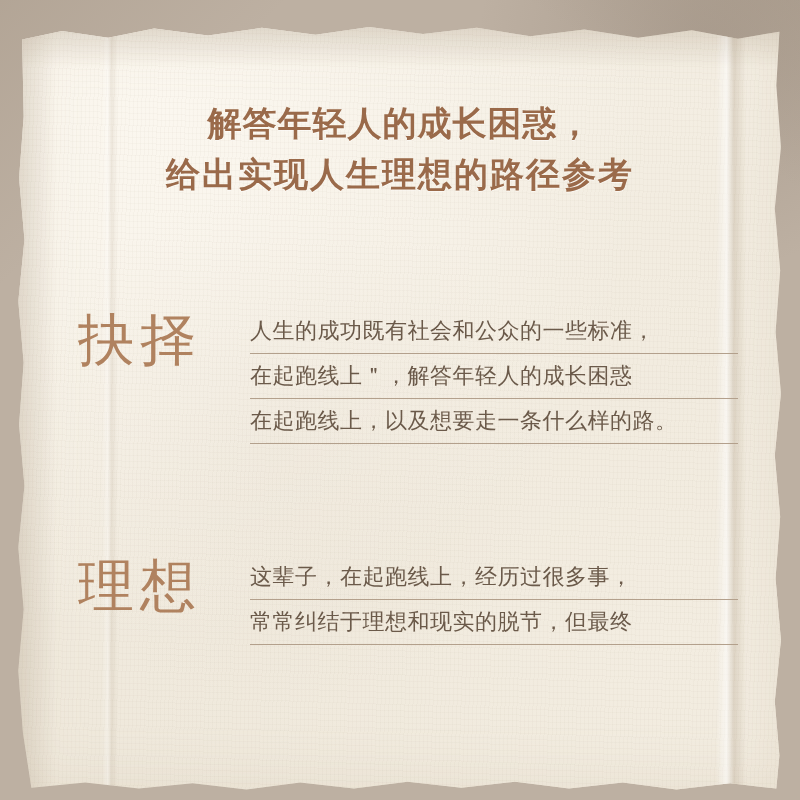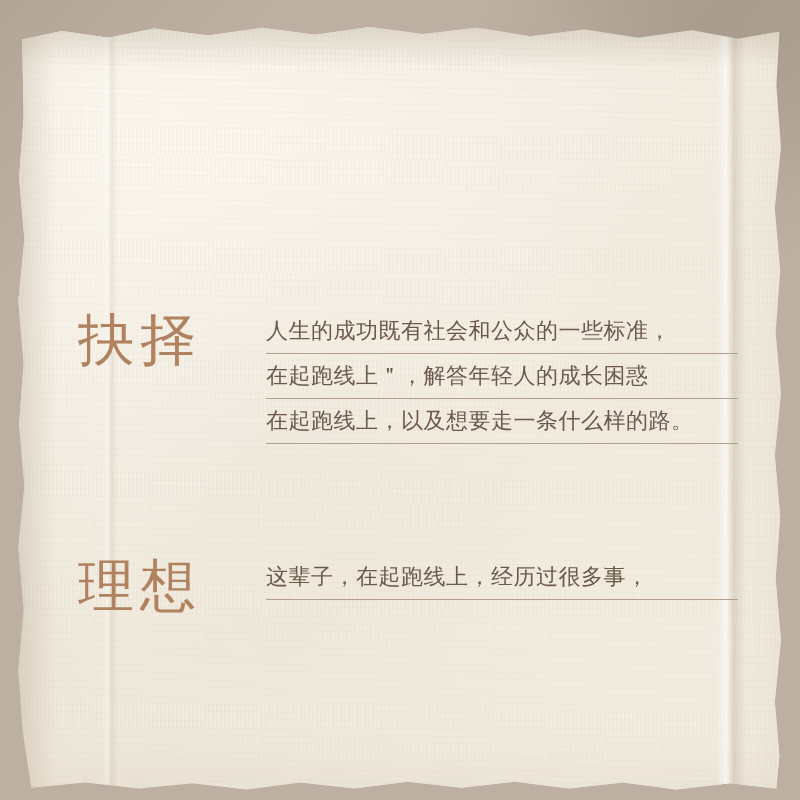--- a/index.html
+++ b/index.html
@@ -144,21 +144,20 @@
     color: #6b5a4a;
     font-family: "DejaVu Sans", sans-serif;
     font-size: 22px;
     line-height: 44px;
     letter-spacing: 0.5px;
     text-align: justify;
   }
   .entry-body .line {
     display: block;
     border-bottom: 1px solid #b9a territory;
-    margin-left: 16px;
   }
   .entry-body .line {
     border-bottom: 1px solid #b3a08c;
     white-space: nowrap;
   }
 </style>
 </head>
 <body>
 
 <div class="poster">
@@ -166,31 +165,36 @@
   <div class="paper">
     <div class="paper-texture"></div>
     <div class="crease c1"></div>
     <div class="crease c2"></div>
     <div class="edge-shadow-top"></div>
     <div class="edge-shadow-left"></div>
   </div>
 
   <div class="content">
 
+    <div class="headline">
+      <div class="l1">解答年轻人的成长困惑，</div>
+      <div class="l2">给出实现人生理想的路径参考</div>
+    </div>
 
     <div class="entry e1">
       <div class="entry-key">抉择</div>
       <div class="entry-body">
         <span class="line">人生的成功既有社会和公众的一些标准，</span>
         <span class="line">在起跑线上＂，解答年轻人的成长困惑</span>
         <span class="line">在起跑线上，以及想要走一条什么样的路。</span>
       </div>
     </div>
 
     <div class="entry e2">
       <div class="entry-key">理想</div>
       <div class="entry-body">
         <span class="line">这辈子，在起跑线上，经历过很多事，</span>
+        <span class="line">常常纠结于理想和现实的脱节，但最终</span>
       </div>
     </div>
 
   </div>
 </div>
 
 </body></html>

